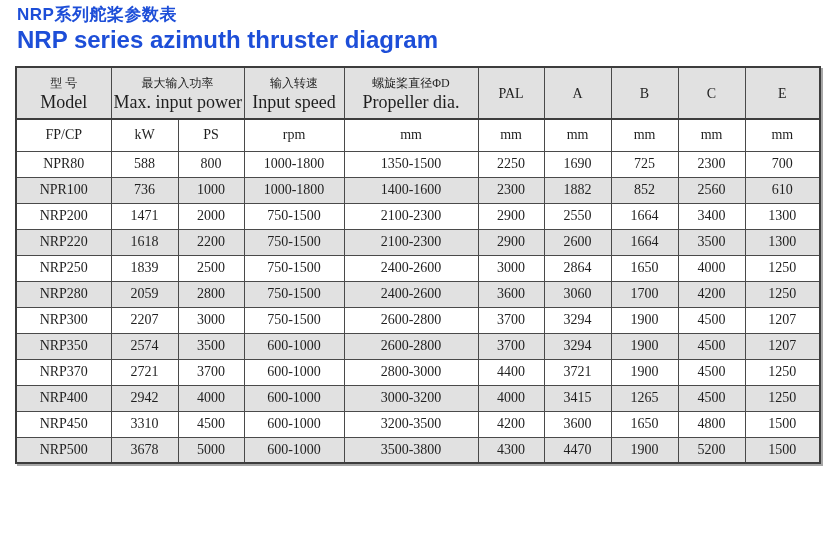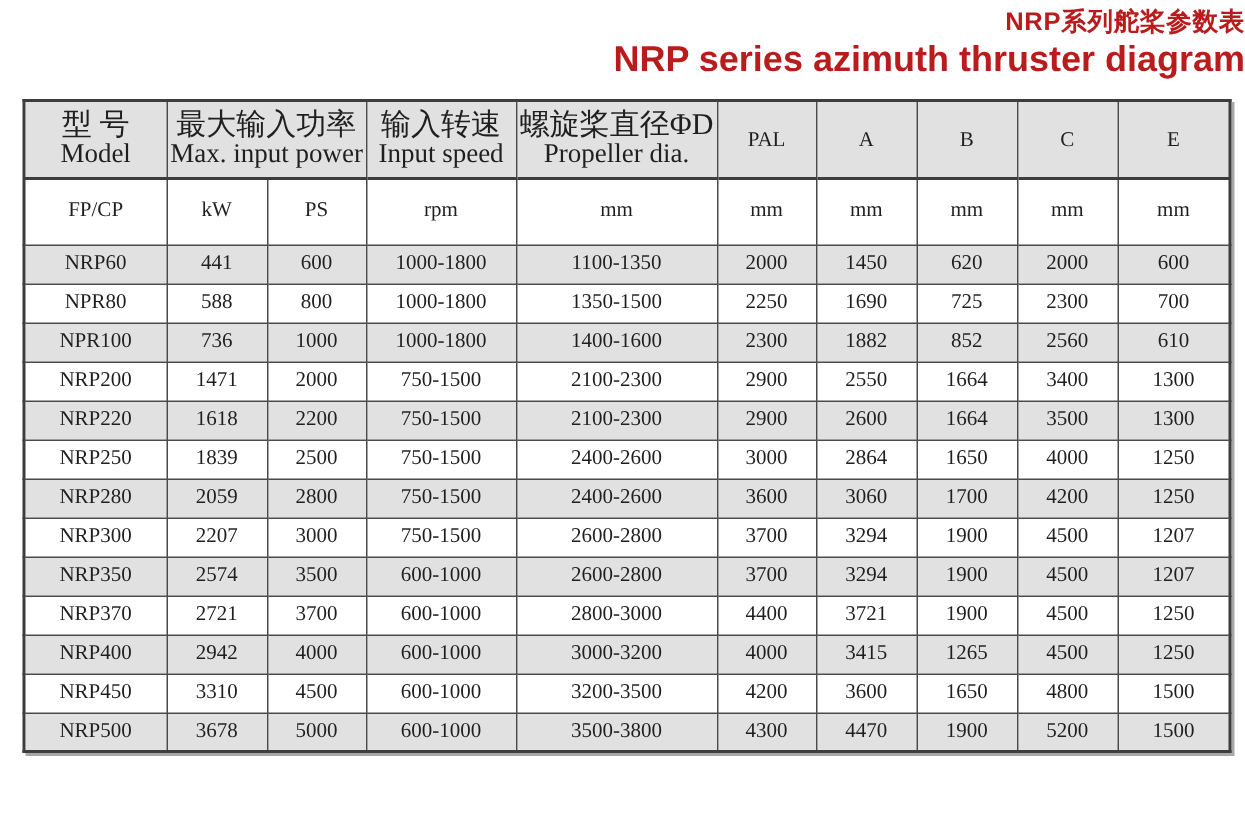--- a/index.html
+++ b/index.html
@@ -10,22 +10,21 @@
     overflow: hidden;
   }
   .page {
     width: 830px; height: 555px;
     position: relative;
     background: #ffffff;
   }
   .title-block {
     padding: 3px 0 0 17px;
     font-family: "Liberation Sans", sans-serif;
-    color: #b91c1c;
-    text-align: right;
+    color: #1d4ed8;
   }
   .title-zh {
     font-size: 17px;
     font-weight: bold;
     line-height: 24px;
     letter-spacing: 0.5px;
   }
   .title-en {
     font-size: 24px;
     font-weight: bold;
@@ -56,27 +55,27 @@
     overflow: hidden;
     white-space: nowrap;
   }
   tr.head-row th {
     height: 52px;
     background: #e1e1e1;
     border-bottom: 2px solid #3d3d3d;
     line-height: 19px;
   }
   tr.units-row td {
-    height: 44px;
+    height: 32px;
     background: #ffffff;
   }
   tr.data-row td { height: 26px; }
   tr.data-row.stripe td { background: #e1e1e1; }
   tr.data-row.plain td { background: #ffffff; }
-  .hdr-zh { display: block; font-size: 20px; }
+  .hdr-zh { display: block; font-size: 12px; }
   .hdr-en { display: block; font-size: 18px; }
 </style>
 </head>
 <body>
 
 <div class="page">
 
   <div class="title-block">
     <div class="title-zh">NRP系列舵桨参数表</div>
     <div class="title-en">NRP series azimuth thruster diagram</div>
@@ -126,32 +125,20 @@
         <td>rpm</td>
         <td>mm</td>
         <td>mm</td>
         <td>mm</td>
         <td>mm</td>
         <td>mm</td>
         <td>mm</td>
       </tr>
     </thead>
     <tbody id="spec-body">
-        <tr class="data-row stripe">
-          <td>NRP60</td>
-          <td>441</td>
-          <td>600</td>
-          <td>1000-1800</td>
-          <td>1100-1350</td>
-          <td>2000</td>
-          <td>1450</td>
-          <td>620</td>
-          <td>2000</td>
-          <td>600</td>
-        </tr>
         <tr class="data-row plain">
           <td>NPR80</td>
           <td>588</td>
           <td>800</td>
           <td>1000-1800</td>
           <td>1350-1500</td>
           <td>2250</td>
           <td>1690</td>
           <td>725</td>
           <td>2300</td>

